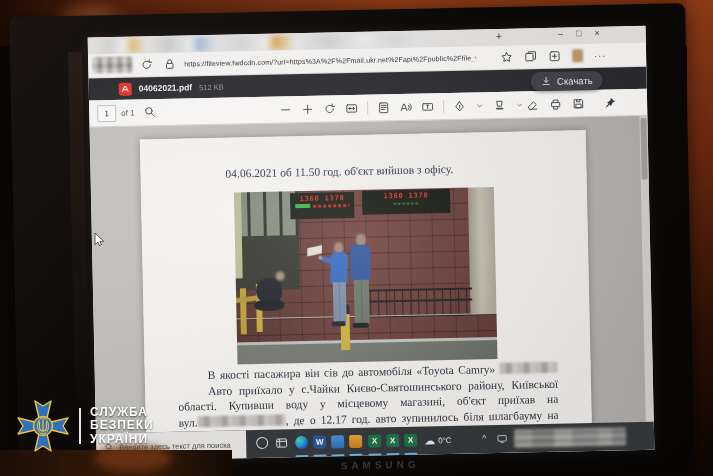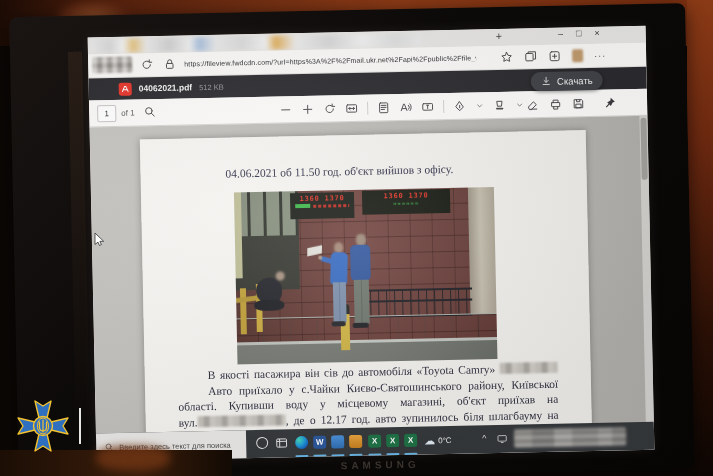--- a/index.html
+++ b/index.html
@@ -403,17 +403,22 @@
         <path d="M19 2 L27 7 L35 2 L31 19 L23 19 Z"></path>
         <path d="M19 2 L27 7 L35 2 L31 19 L23 19 Z" transform="rotate(90 27 27)"></path>
         <path d="M19 2 L27 7 L35 2 L31 19 L23 19 Z" transform="rotate(180 27 27)"></path>
         <path d="M19 2 L27 7 L35 2 L31 19 L23 19 Z" transform="rotate(270 27 27)"></path>
         <circle cx="27" cy="27" r="9.5"></circle>
       </g>
       <ellipse cx="27" cy="27" rx="5.5" ry="8" fill="none" stroke="#f2c230" stroke-width="1"></ellipse>
       <path d="M27 21v12M23.5 23v5q0 4 3.5 4M30.5 23v5q0 4-3.5 4" fill="none" stroke="#f2c230" stroke-width="1.2" stroke-linecap="round"></path>
     </svg>
     <div class="sbu-div"></div>
+    <div class="sbu-text">
+      <span>СЛУЖБА</span>
+      <span>БЕЗПЕКИ</span>
+      <span>УКРАЇНИ</span>
+    </div>
   </div>
 
   <div class="desk"></div>
   <div class="desk-item"></div>
 </div>
 
 </body></html>

